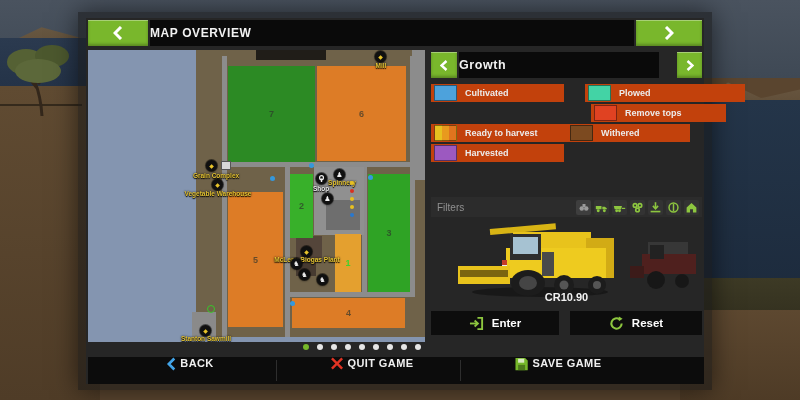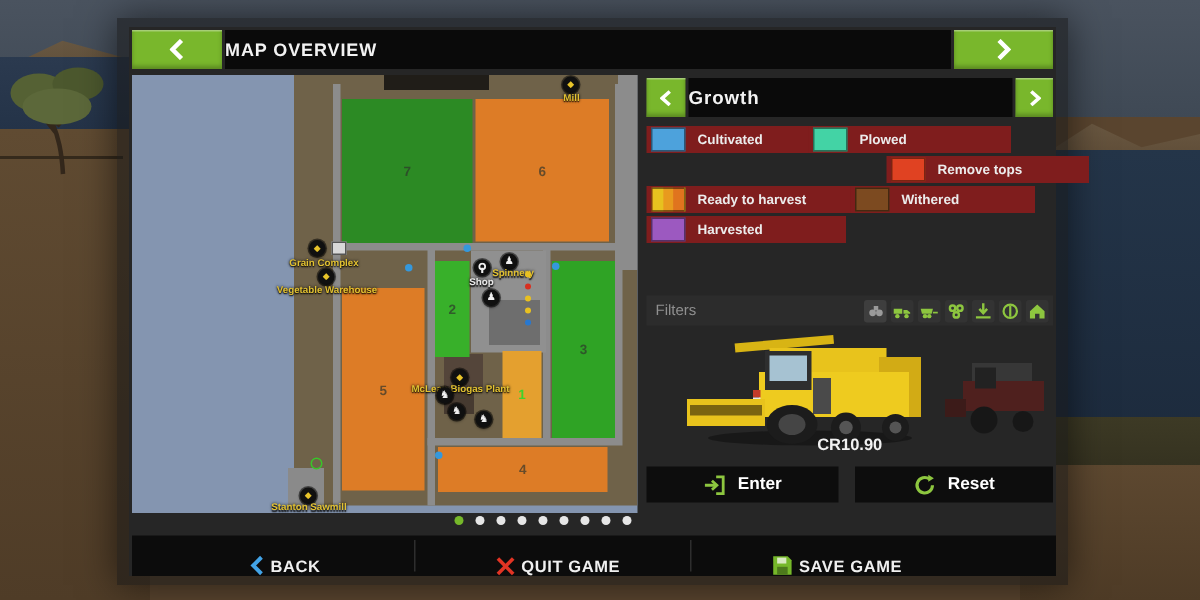--- a/index.html
+++ b/index.html
@@ -40,41 +40,41 @@
   .poi{position:absolute;width:11px;height:11px;background:#101010;border-radius:50%;
        display:flex;align-items:center;justify-content:center;font-size:6px;line-height:1;
        color:#e8c42a;box-shadow:0 0 0 1px rgba(0,0,0,.5),0 1px 2px rgba(0,0,0,.6);}
   .poi.white{color:#f0f0f0;font-size:7px;}
   .poi-label{position:absolute;font-size:6.5px;font-weight:bold;color:#e2c132;white-space:nowrap;
              transform:translateX(-50%);text-shadow:0 1px 1px #000,0 0 2px #000;}
   .poi-label.white{color:#e9e9e9;}
   .dot{position:absolute;border-radius:50%;}
 
   
-  .legend-row{position:absolute;height:18px;background:#7f1d1d;display:flex;align-items:center;}
+  .legend-row{position:absolute;height:18px;background:#c2410c;display:flex;align-items:center;}
   .swatch{width:21px;height:14px;margin:0 8px 0 3px;border:1px solid rgba(0,0,0,.45);flex:none;}
   .legend-label{font-size:9px;font-weight:bold;color:#ececec;}
   .filters-bar{left:431px;top:197px;width:271px;height:20px;background:#2c2c2c;
                display:flex;align-items:center;}
   .filters-label{color:#909090;font-size:10px;margin-left:6px;flex:1;}
   .fbtn{width:15px;height:15px;margin-right:3px;border-radius:2px;background:#333;
         display:flex;align-items:center;justify-content:center;cursor:pointer;}
   .fbtn.dis{background:#3e3e3e;}
   .vname{left:431px;top:291px;width:271px;text-align:center;color:#f2f2f2;
          font-size:11px;font-weight:bold;}
   .abtn{background:#0d0d0d;display:flex;align-items:center;justify-content:center;gap:8px;
         color:#fff;font-size:11.5px;font-weight:bold;cursor:pointer;}
 
   
   .dots{left:303px;top:344px;display:flex;gap:8px;}
   .pdot{width:6px;height:6px;border-radius:50%;background:#e6e6e6;}
   .pdot.active{background:#76b82a;}
   .bbar{left:88px;top:357px;width:616px;height:27px;background:#0c0c0c;}
   .bdiv{position:absolute;top:3px;width:1px;height:21px;background:#2e2e2e;}
-  .bgroup{position:absolute;top:0;height:27px;display:flex;align-items:flex-end;gap:4px;
+  .bgroup{position:absolute;top:0;height:27px;display:flex;align-items:flex-start;gap:4px;
           transform:translateX(-50%);color:#f0f0f0;font-size:11px;font-weight:bold;
           letter-spacing:.4px;cursor:pointer;}
 </style>
 </head>
 <body>
 
 <div class="stage">
 
   <div class="a sky"></div>
   <div class="a hill-l"></div>
@@ -189,21 +189,21 @@
     <div class="dot" style="left:262px;top:155px;width:4px;height:4px;background:#e8c020"></div>
     <div class="dot" style="left:262px;top:163px;width:4px;height:4px;background:#2878d0"></div>
     <div class="dot" style="left:119px;top:255px;width:6px;height:6px;border:1.5px solid #39c52a;background:transparent"></div>
   </div>
 
   <div class="a greenbtn" style="left:431px;top:52px;width:26px;height:26px">
     <svg width="8" height="11" viewBox="0 0 8 11">
       <polyline points="6.5,1 1.5,5.5 6.5,10" fill="none" stroke="#fff" stroke-width="2.4"></polyline>
       </svg>
   </div>
-  <div class="a blackbar" style="left:459px;top:52px;width:216px;height:26px">
+  <div class="a blackbar" style="left:459px;top:52px;width:200px;height:26px">
     <span class="bartitle" style="font-size:12.5px">Growth</span>
   </div>
   <div class="a greenbtn" style="left:677px;top:52px;width:25px;height:26px">
     <svg width="8" height="11" viewBox="0 0 8 11">
       <polyline points="1.5,1 6.5,5.5 1.5,10" fill="none" stroke="#fff" stroke-width="2.4"></polyline>
       </svg>
   </div>
 
   <div class="legend-row" style="left:431px;top:84px;width:133px">
     <span class="swatch" style="background:#4da2dc"></span>
@@ -211,21 +211,21 @@
   </div>
   <div class="legend-row" style="left:431px;top:124px;width:144px">
     <span class="swatch" style="background:linear-gradient(90deg,#e7c11f 0 33%,#e89a1e 33% 66%,#e0741e 66% 100%)"></span>
     <span class="legend-label">Ready to harvest</span>
   </div>
   <div class="legend-row" style="left:431px;top:144px;width:133px">
     <span class="swatch" style="background:#9c59c0"></span>
     <span class="legend-label">Harvested</span>
   </div>
 
-  <div class="legend-row" style="left:539px;top:84px;width:135px">
+  <div class="legend-row" style="left:585px;top:84px;width:160px">
     <span class="swatch" style="background:#43d3a5"></span>
     <span class="legend-label">Plowed</span>
   </div>
   <div class="legend-row" style="left:591px;top:104px;width:135px">
     <span class="swatch" style="background:#e04222"></span>
     <span class="legend-label">Remove tops</span>
   </div>
   <div class="legend-row" style="left:567px;top:124px;width:123px">
     <span class="swatch" style="background:#7c4a20"></span>
     <span class="legend-label">Withered</span>

